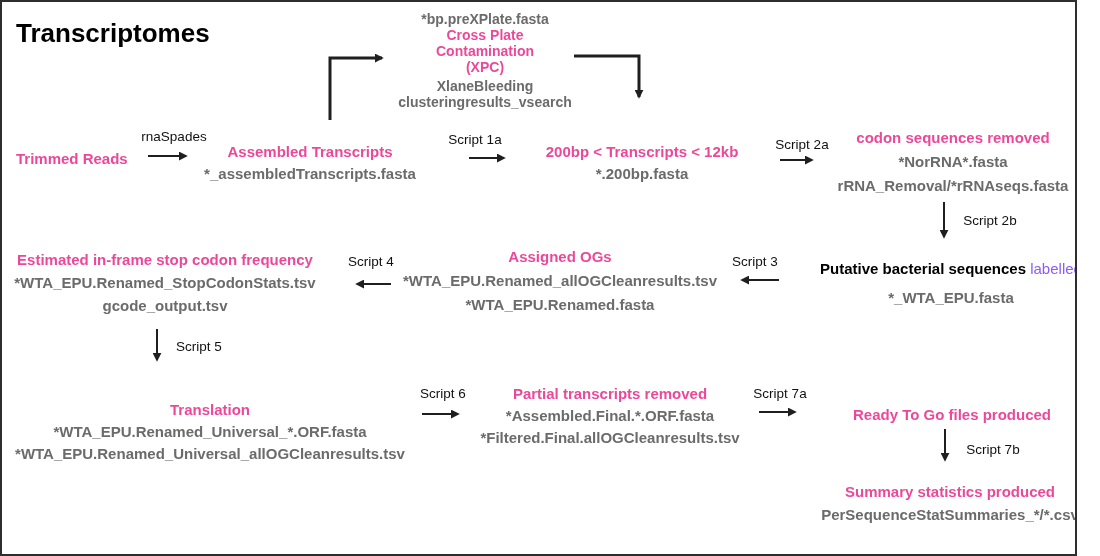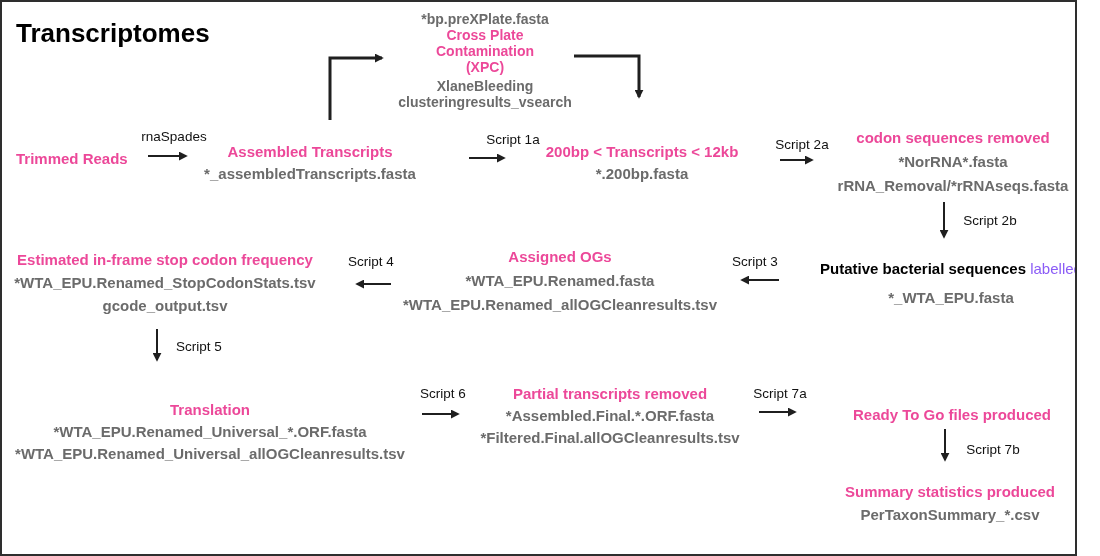--- a/index.html
+++ b/index.html
@@ -89,22 +89,22 @@
     <span class="f">rRNA_Removal/*rRNAseqs.fasta</span>
   </div>
 
   <div class="node" style="left:949px; top:256px;">
     <span><span class="t-inline">Putative bacterial sequences</span> <span class="t-reg">labelled</span></span>
     <span class="f mt7">*_WTA_EPU.fasta</span>
   </div>
 
   <div class="node lh24" style="left:558px; top:243px;">
     <span class="t">Assigned OGs</span>
+    <span class="f">*WTA_EPU.Renamed_allOGCleanresults.tsv</span>
     <span class="f">*WTA_EPU.Renamed.fasta</span>
-    <span class="f">*WTA_EPU.Renamed_allOGCleanresults.tsv</span>
   </div>
 
   <div class="node lh23" style="left:163px; top:246px;">
     <span class="t">Estimated in-frame stop codon frequency</span>
     <span class="f">*WTA_EPU.Renamed_StopCodonStats.tsv</span>
     <span class="f">gcode_output.tsv</span>
   </div>
 
   <div class="node" style="left:208px; top:381px;margin-top:16px;">
     <span class="t">Translation</span>
@@ -117,25 +117,25 @@
     <span class="f">*Assembled.Final.*.ORF.fasta</span>
     <span class="f">*Filtered.Final.allOGCleanresults.tsv</span>
   </div>
 
   <div class="node" style="left:950px; top:402px;">
     <span class="t">Ready To Go files produced</span>
   </div>
 
   <div class="node summary" style="left:948px; top:480px;">
     <span class="t" style="margin-bottom:4px;">Summary statistics produced</span>
-    <span class="f">PerTaxonSummary_*.csv</span>
+    <span class="f">PerSequenceStatSummaries_*/*.csv</span>
   </div>
 
   <div class="edge-label" style="left:172px; top:128px;">rnaSpades</div>
-  <div class="edge-label" style="left:511px; top:131px;text-align:right;">Script 1a</div>
+  <div class="edge-label" style="left:473px; top:131px;text-align:right;">Script 1a</div>
   <div class="edge-label" style="left:800px; top:136px;">Script 2a</div>
   <div class="edge-label" style="left:988px; top:212px;">Script 2b</div>
   <div class="edge-label" style="left:753px; top:253px;">Script 3</div>
   <div class="edge-label" style="left:369px; top:253px;">Script 4</div>
   <div class="edge-label" style="left:197px; top:338px;">Script 5</div>
   <div class="edge-label" style="left:441px; top:385px;">Script 6</div>
   <div class="edge-label" style="left:778px; top:385px;">Script 7a</div>
   <div class="edge-label" style="left:991px; top:441px;">Script 7b</div>
 
 </div>

